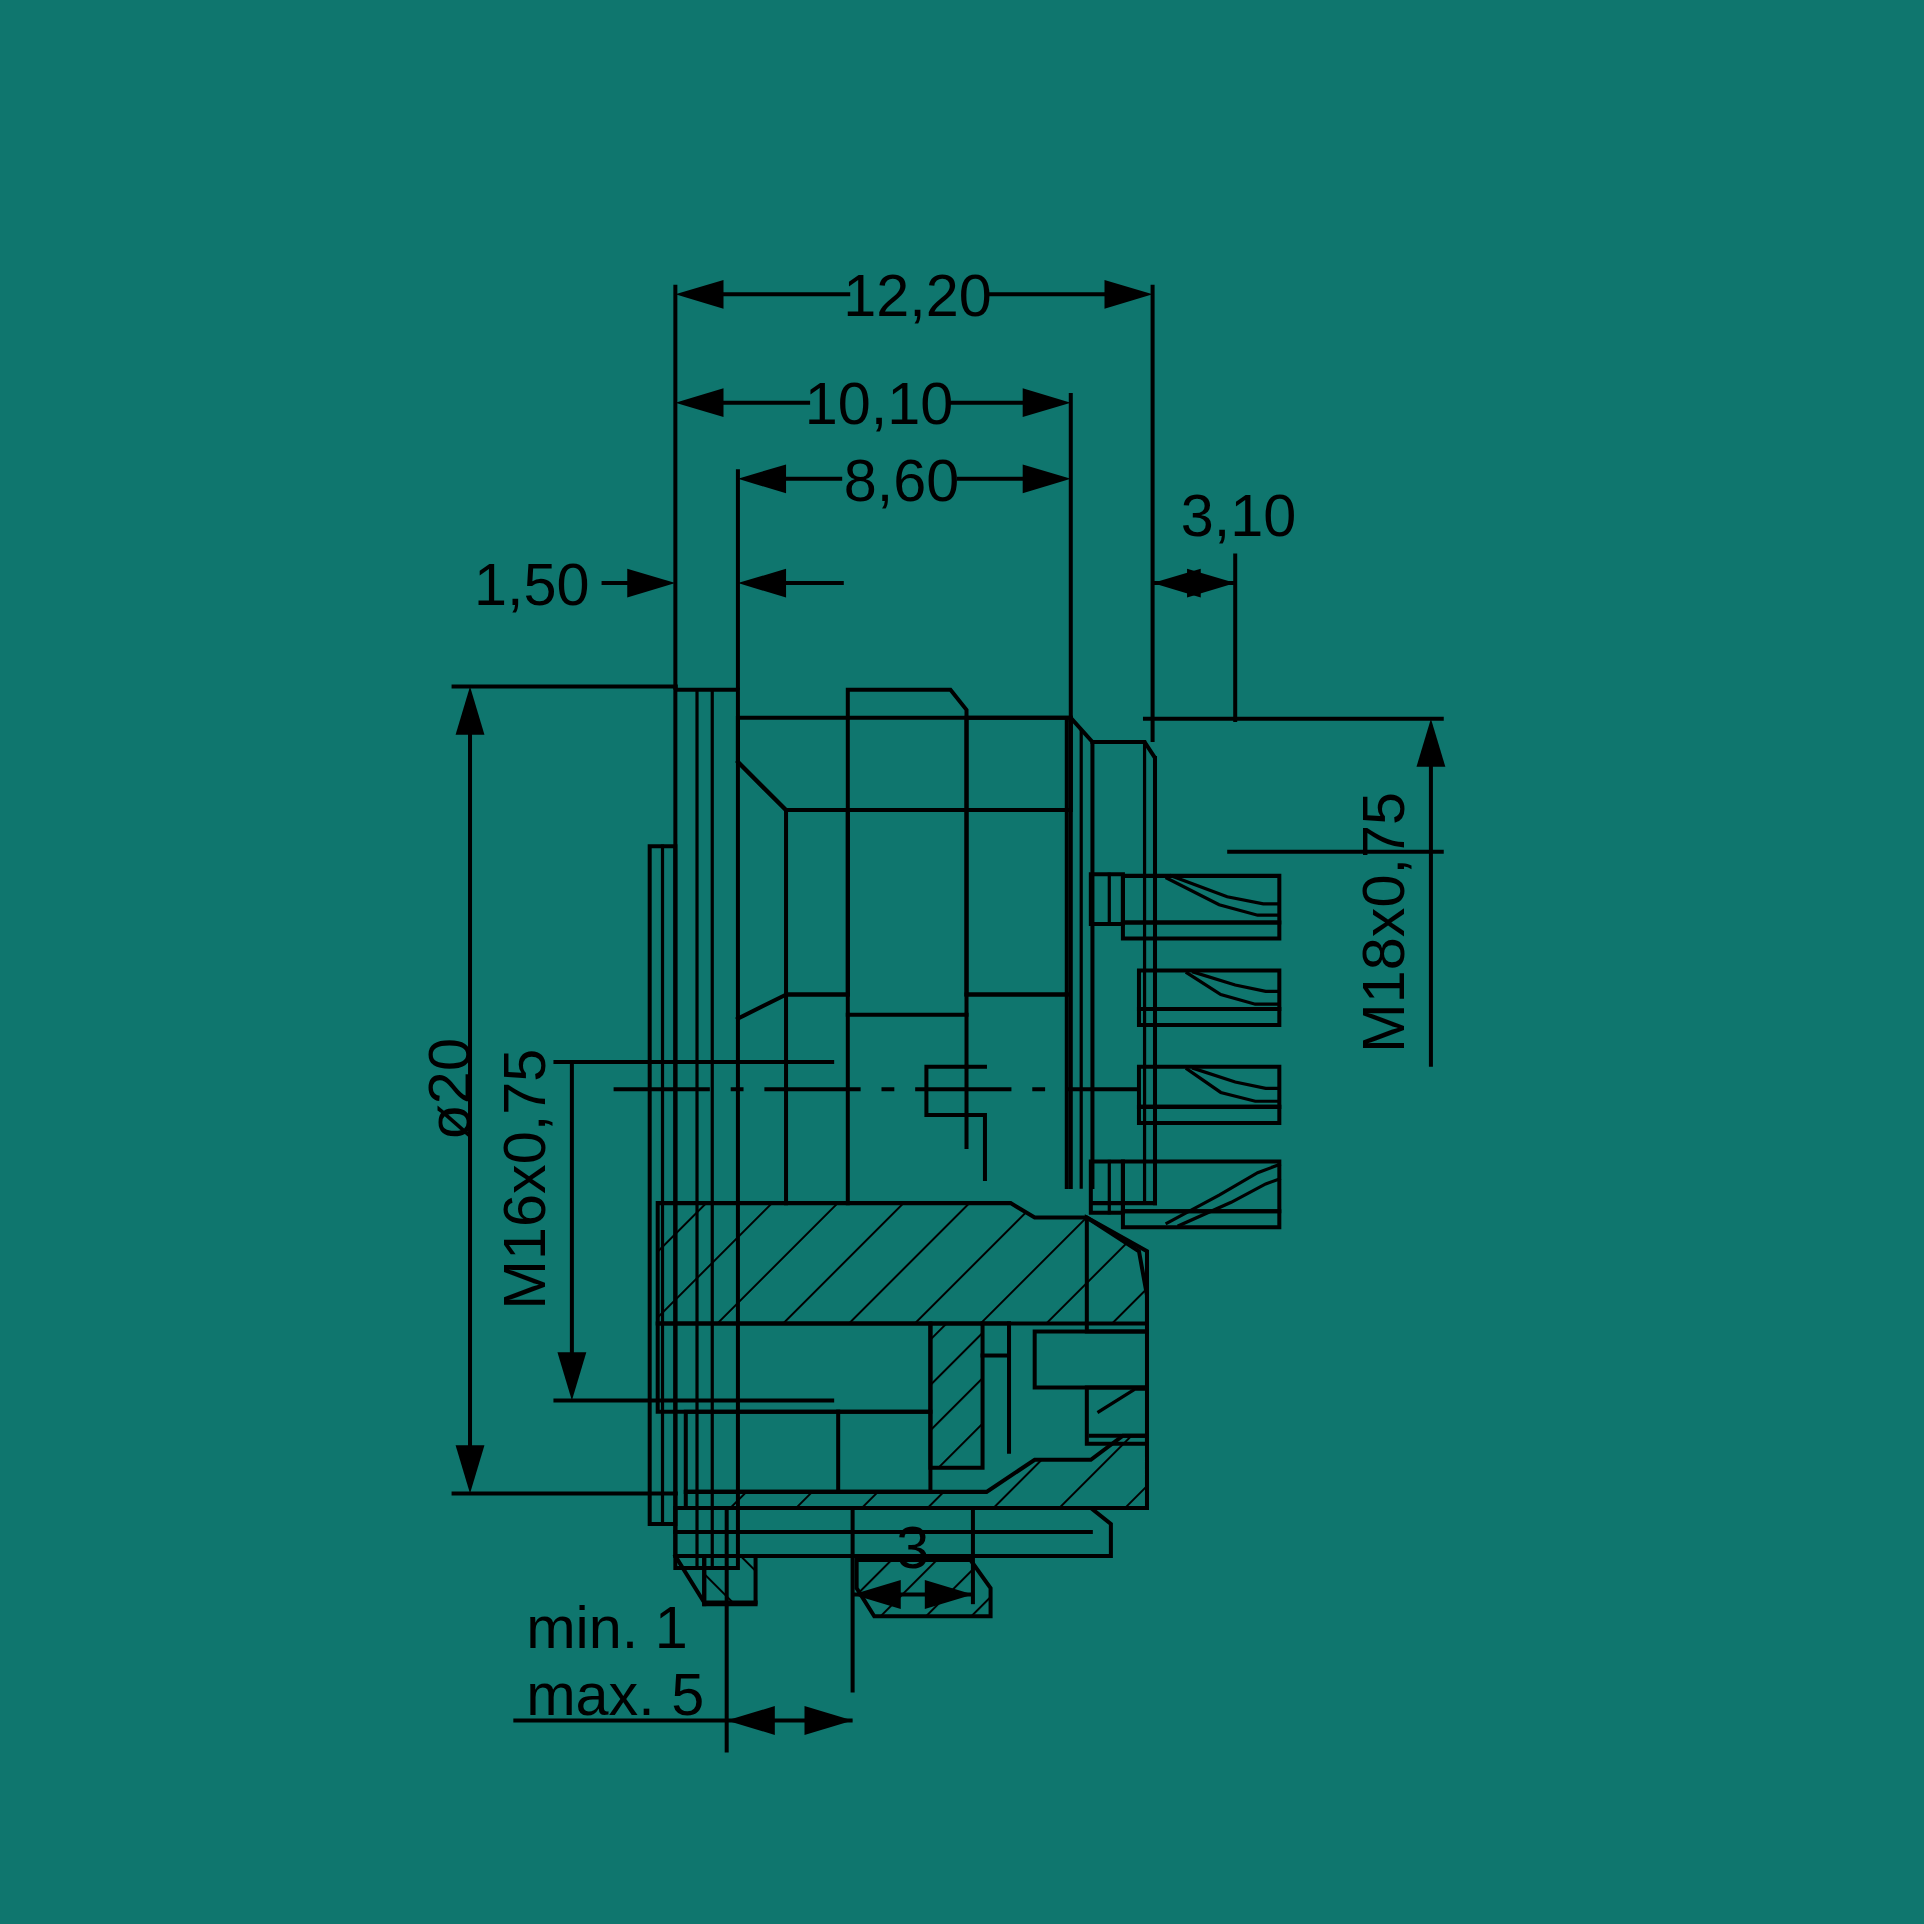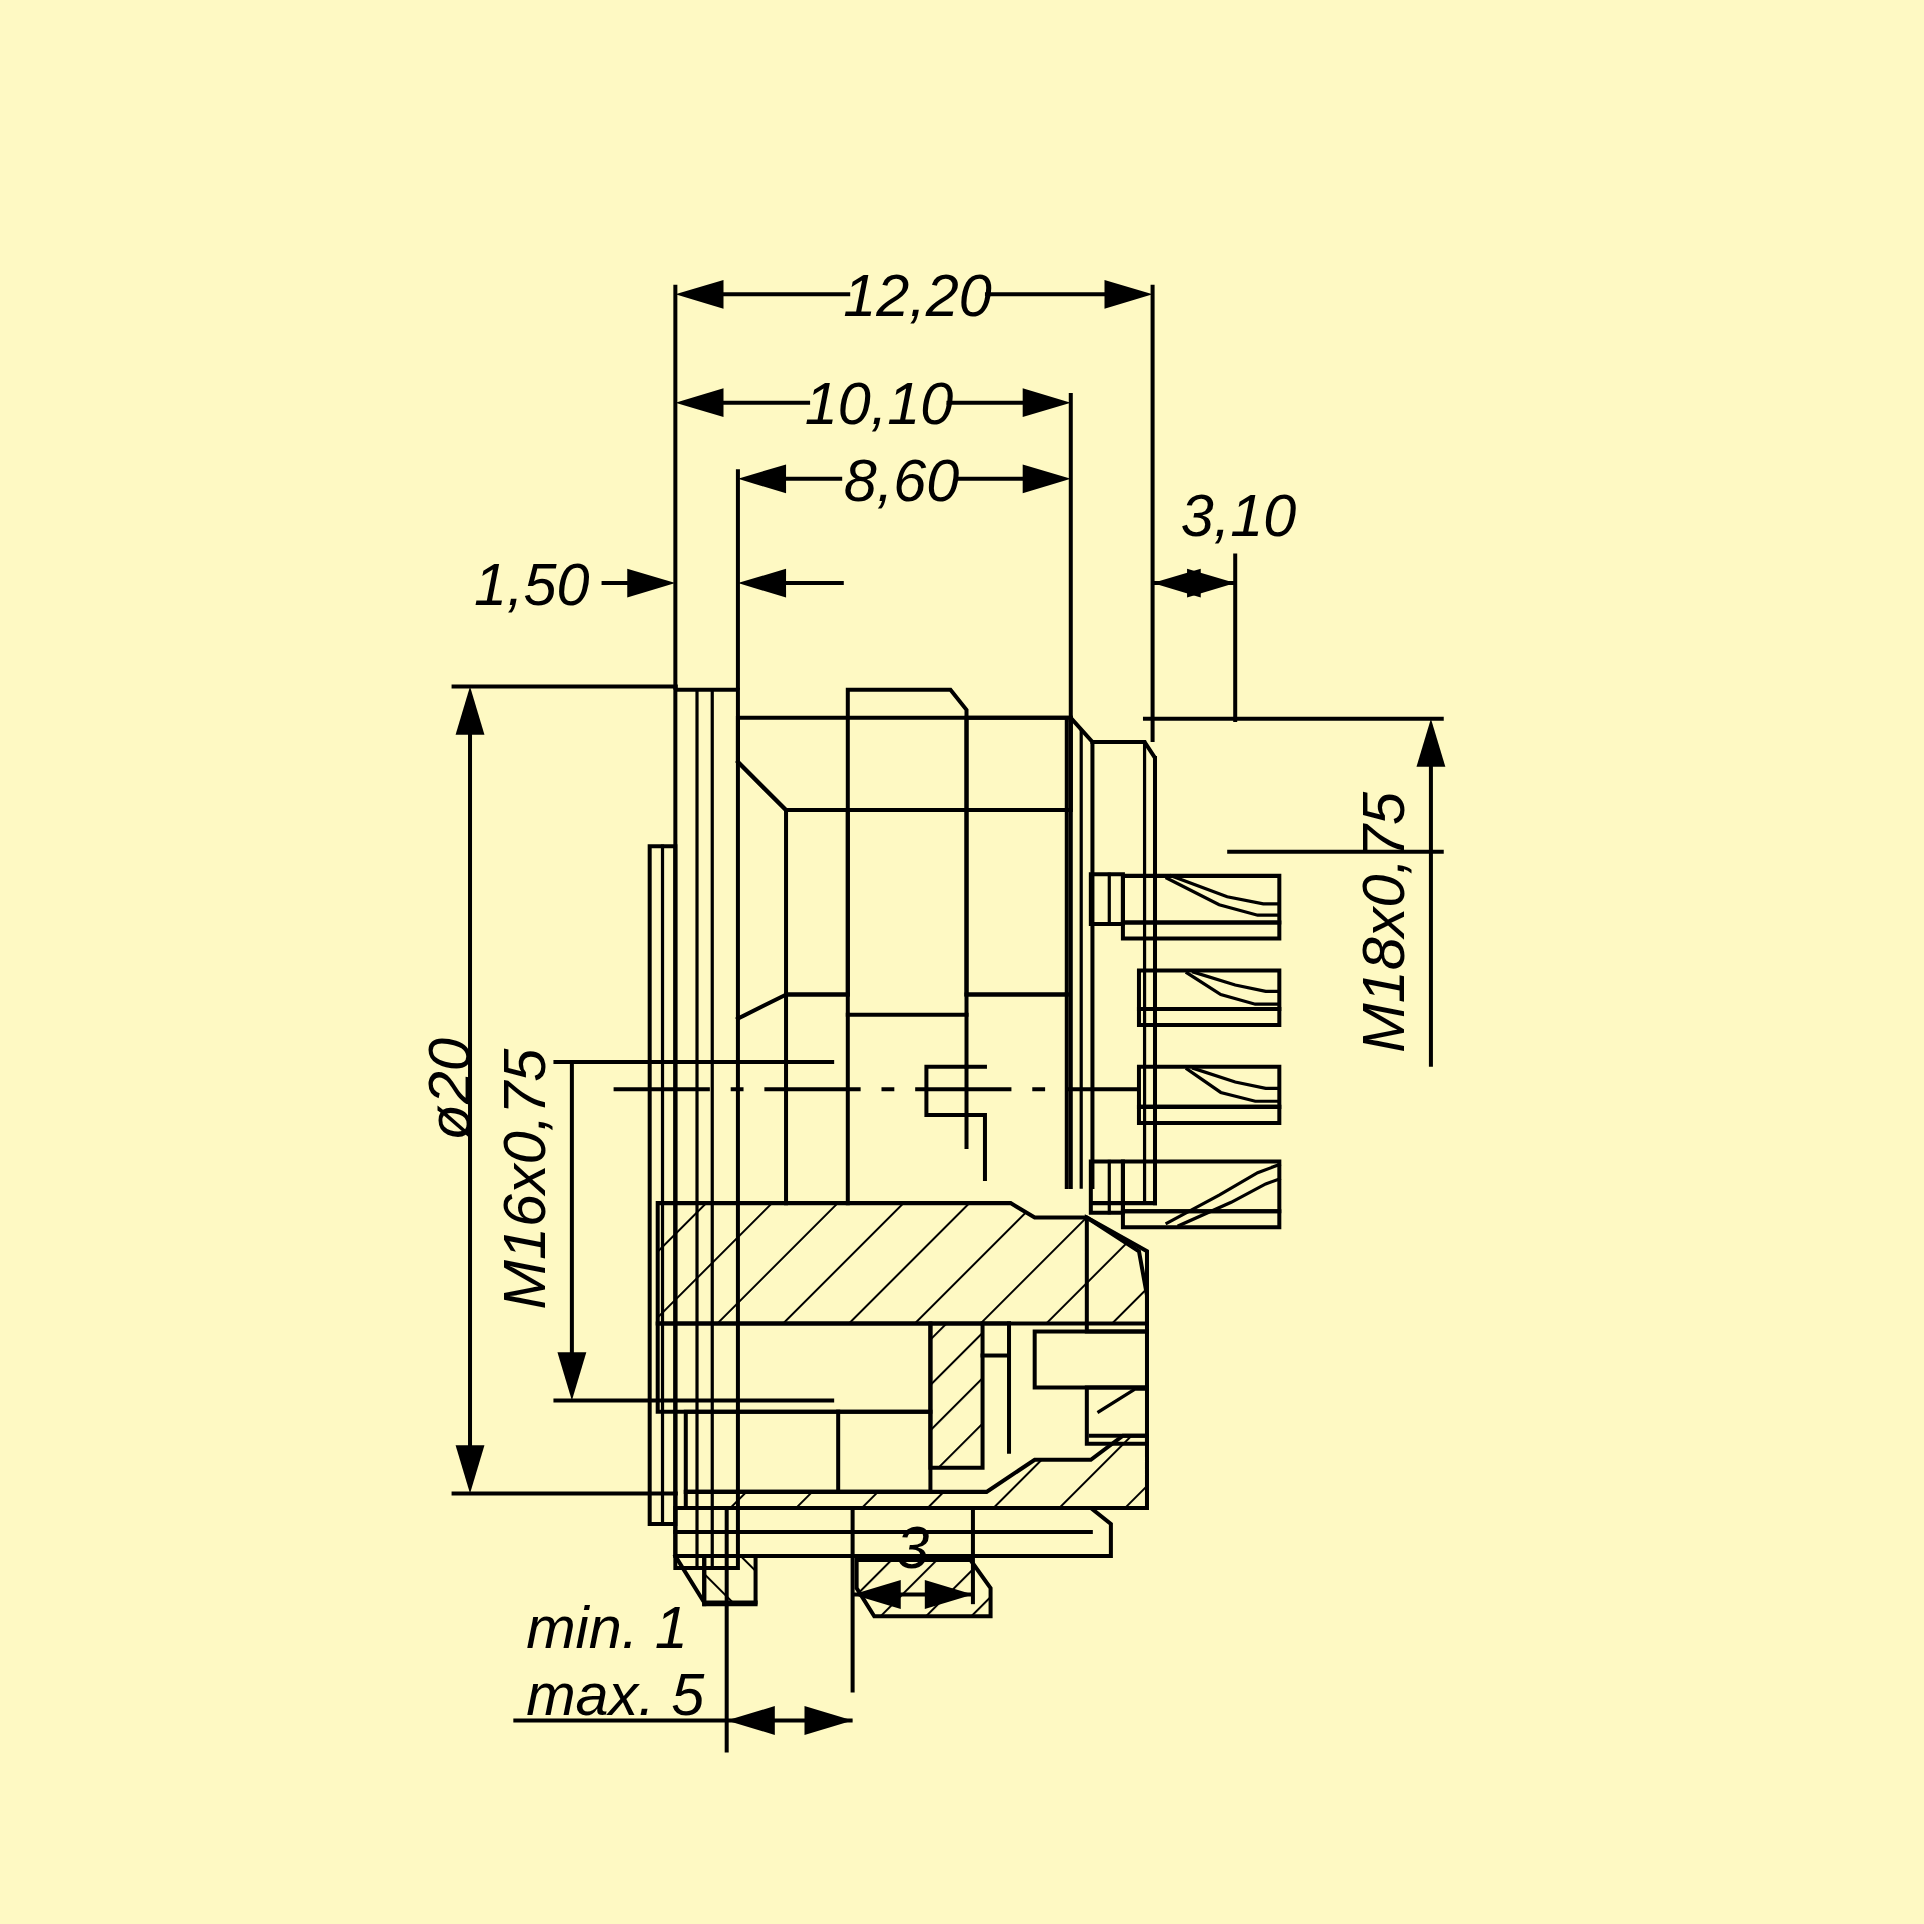--- a/index.html
+++ b/index.html
@@ -11,22 +11,21 @@
   body {
     width: 1925px;
     height: 1925px;
     font-family: "Liberation Sans", sans-serif;
     overflow: hidden;
   }
   #drawing-root {
     position: relative;
     width: 1925px;
     height: 1925px;
-    background: #fef9c3;
-    font-style: italic;
+    background: #0f766e;
   }
   svg#cad {
     position: absolute;
     left: 0;
     top: 0;
     width: 1925px;
     height: 1925px;
     display: block;
   }
   .dim-text {

